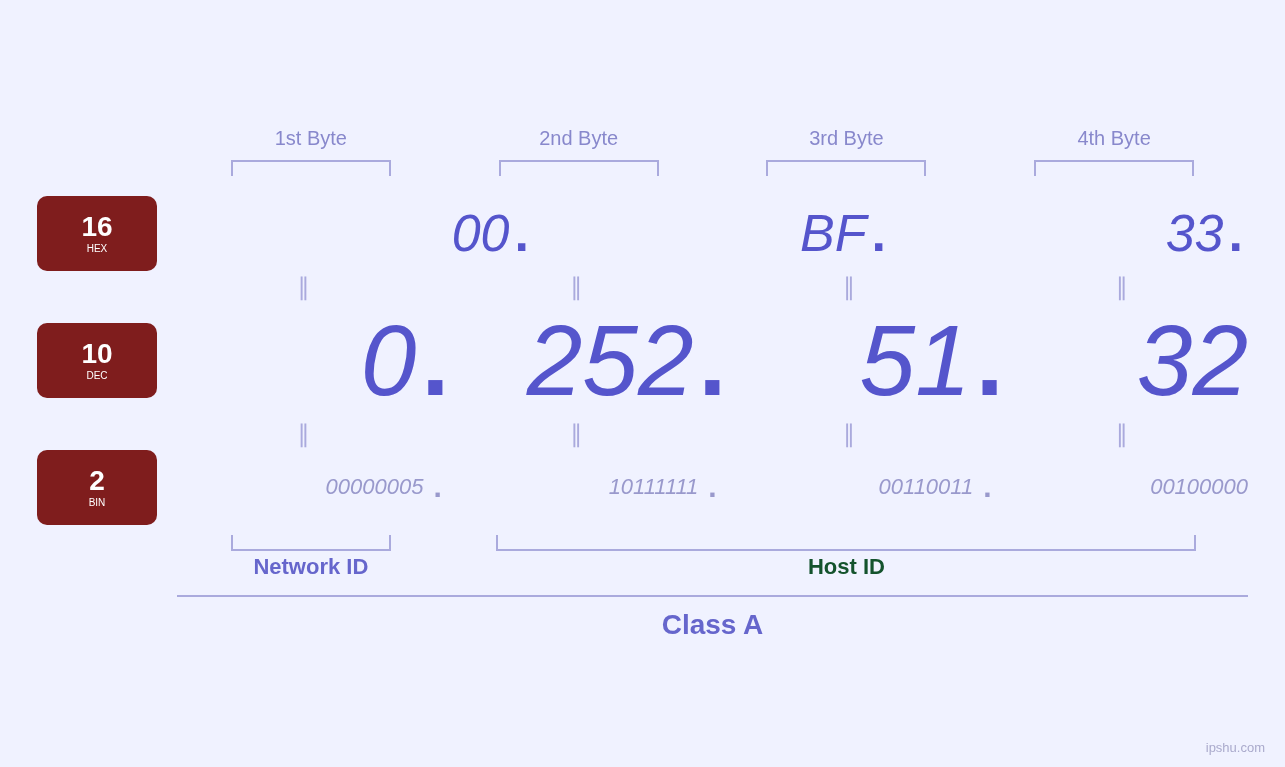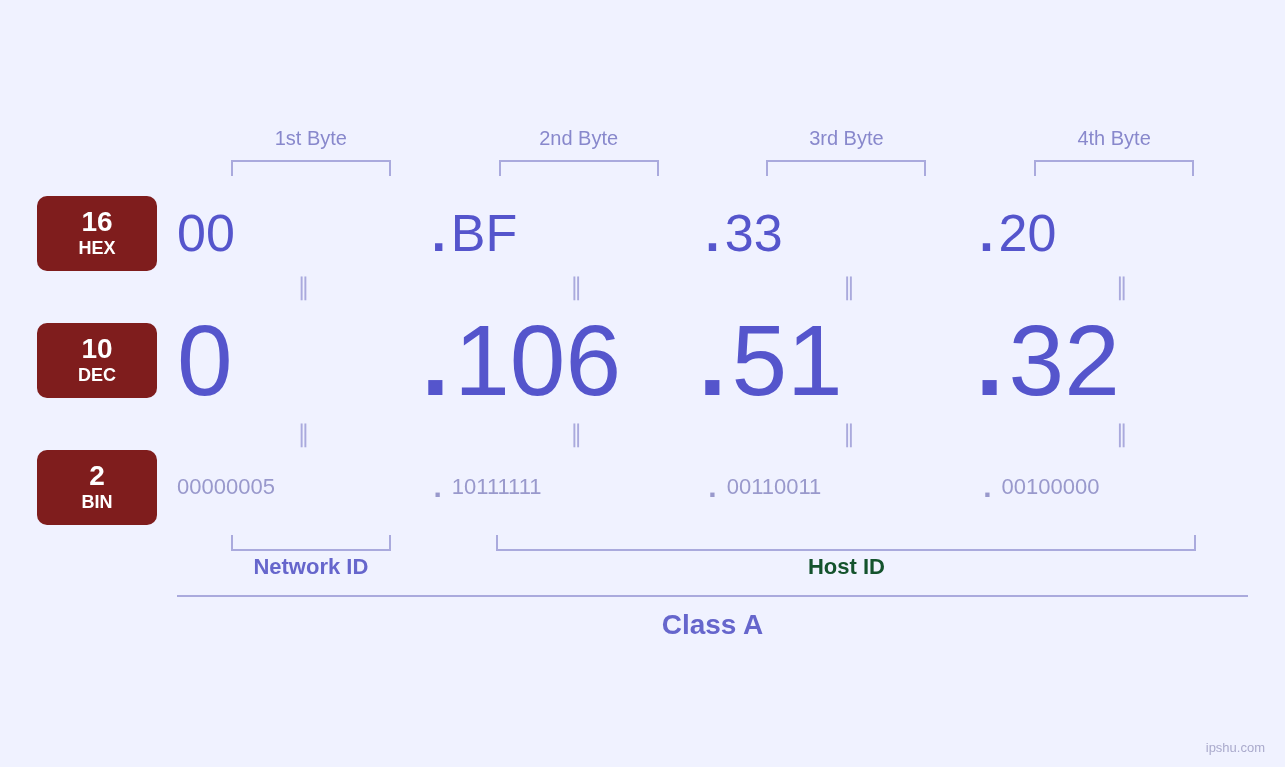--- a/index.html
+++ b/index.html
@@ -85,34 +85,35 @@
       margin-right: 20px;
     }
 
     .base-number {
       font-size: 28px;
       font-weight: bold;
       line-height: 1.1;
     }
 
     .base-name {
-      font-size: 18px;
-      font-weight: 700;
+      font-size: 10px;
+      font-weight: 400;
     }
 
     .values-row {
       display: flex;
       flex: 1;
       align-items: center;
     }
 
     .byte-value {
       flex: 1;
-      text-align: left;
+      text-align: right;
       color: #5555cc;
+      font-style: italic;
     }
 
     .byte-value.hex {
       font-size: 52px;
       font-weight: 400;
     }
 
     .byte-value.dec {
       font-size: 100px;
       font-weight: 400;
@@ -291,21 +292,20 @@
       <span class="base-number">16</span>
       <span class="base-name">HEX</span>
     </div>
     <div class="values-row">
       <div class="byte-value hex">00</div>
       <span class="dot-separator">.</span>
       <div class="byte-value hex">BF</div>
       <span class="dot-separator">.</span>
       <div class="byte-value hex">33</div>
       <span class="dot-separator">.</span>
-      <div class="byte-value hex">20</div>
     </div>
   </div>
 
   <div class="equal-signs-row">
     <div class="equal-segment">∥</div>
     <div class="equal-spacer"></div>
     <div class="equal-segment">∥</div>
     <div class="equal-spacer"></div>
     <div class="equal-segment">∥</div>
     <div class="equal-spacer"></div>
@@ -313,21 +313,21 @@
   </div>
 
   <div class="data-row">
     <div class="base-label">
       <span class="base-number">10</span>
       <span class="base-name">DEC</span>
     </div>
     <div class="values-row">
       <div class="byte-value dec">0</div>
       <span class="dot-separator dec">.</span>
-      <div class="byte-value dec">106</div>
+      <div class="byte-value dec">252</div>
       <span class="dot-separator dec">.</span>
       <div class="byte-value dec">51</div>
       <span class="dot-separator dec">.</span>
       <div class="byte-value dec">32</div>
     </div>
   </div>
 
   <div class="equal-signs-row">
     <div class="equal-segment">∥</div>
     <div class="equal-spacer"></div>

